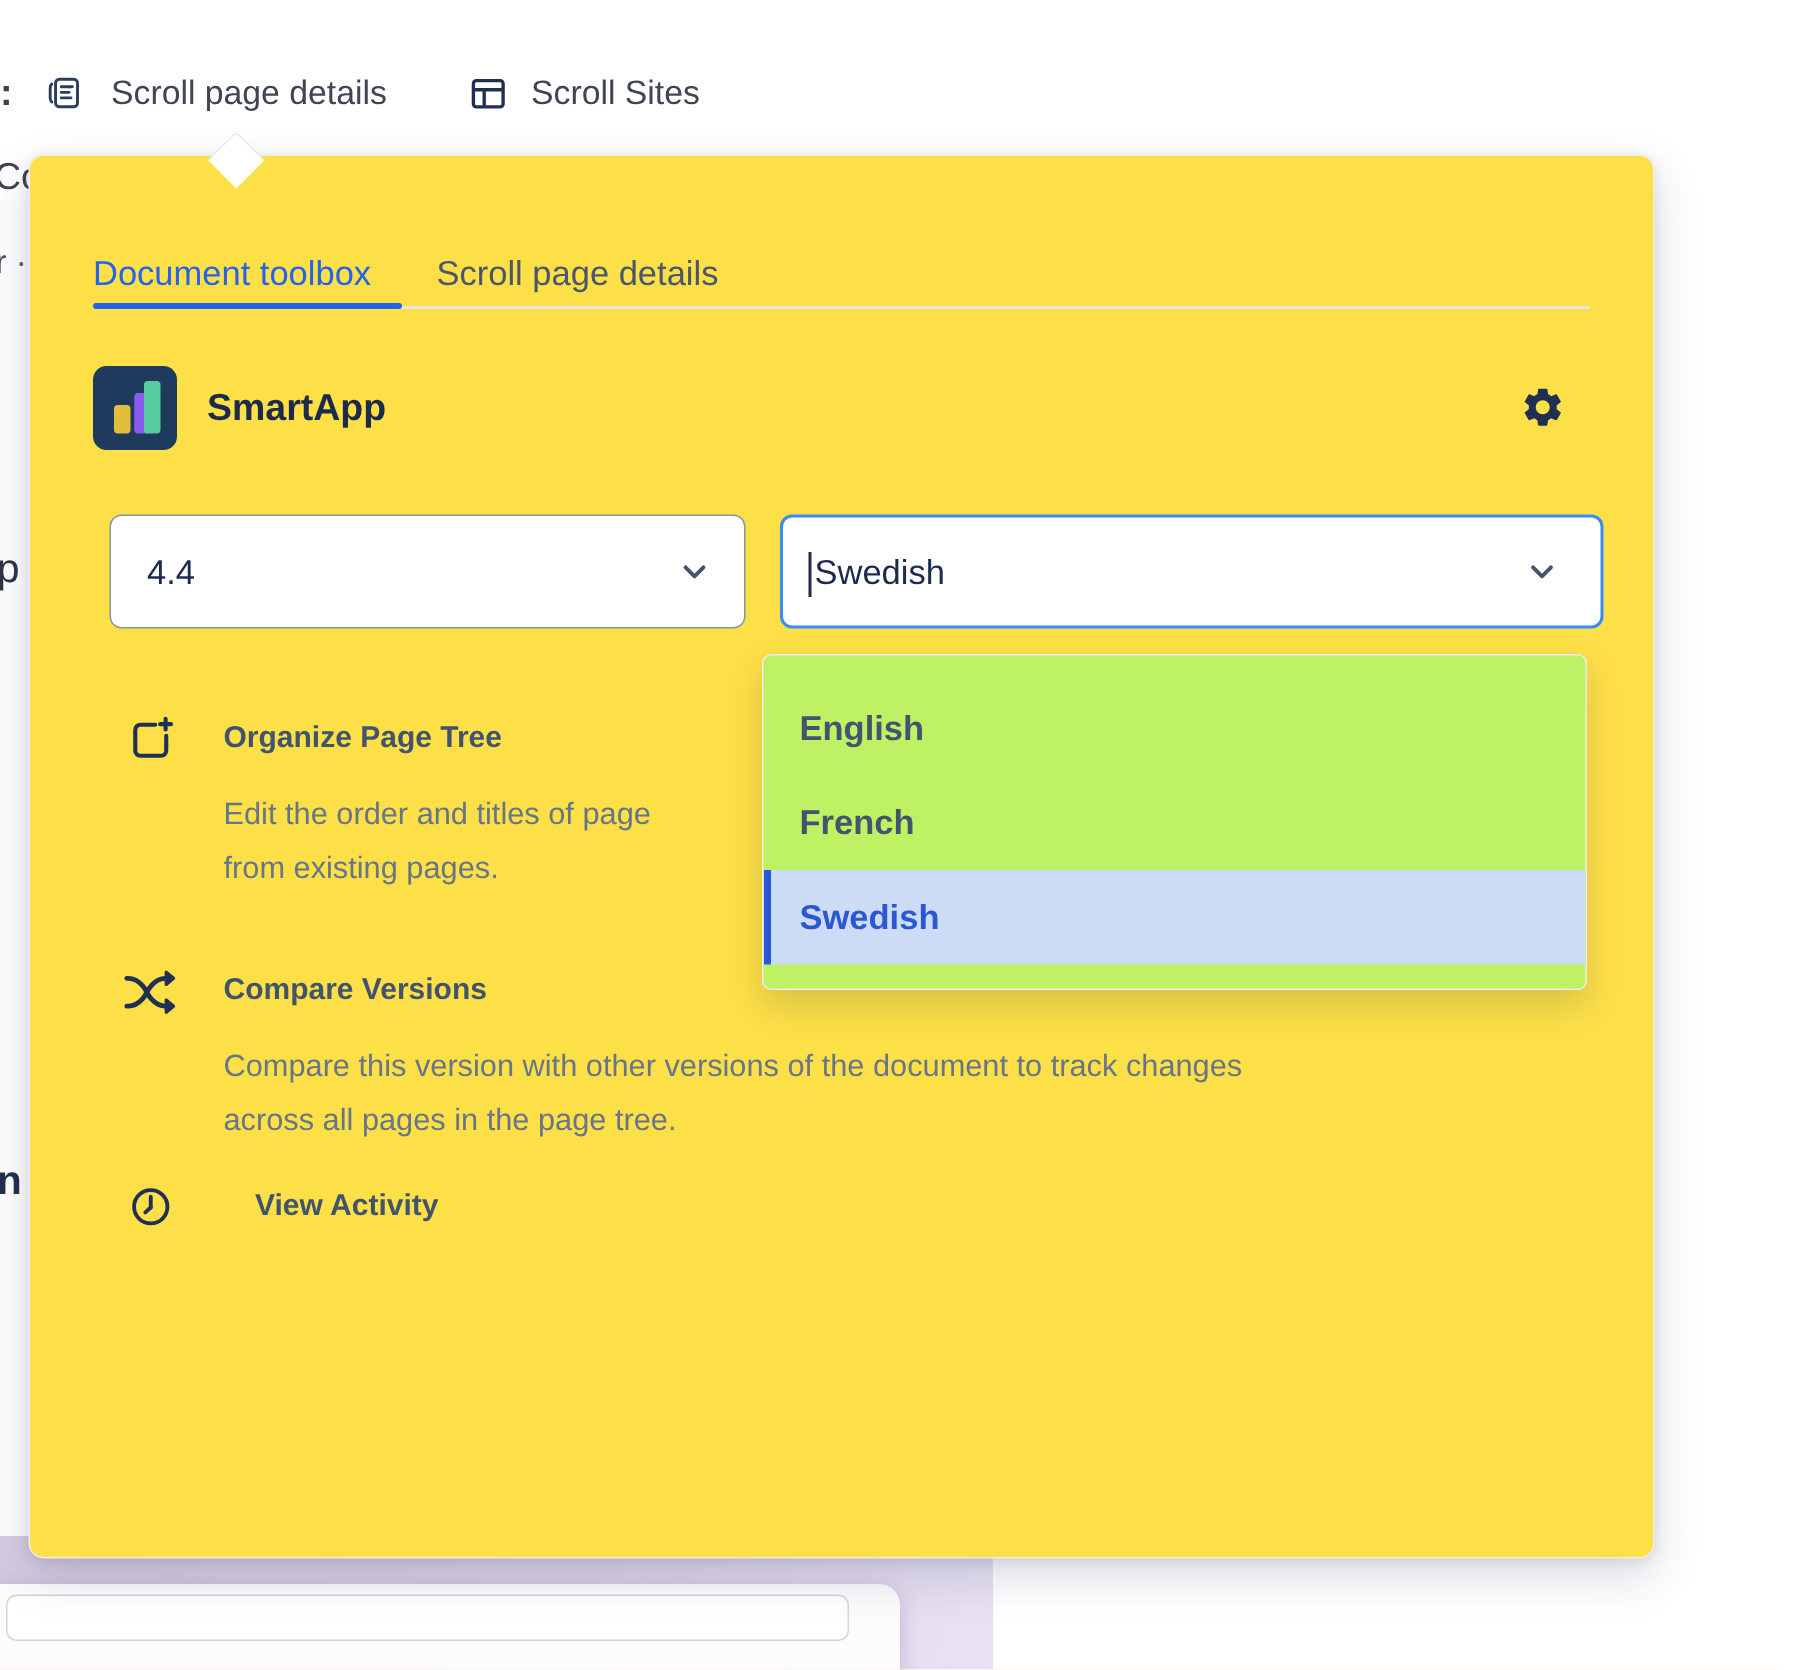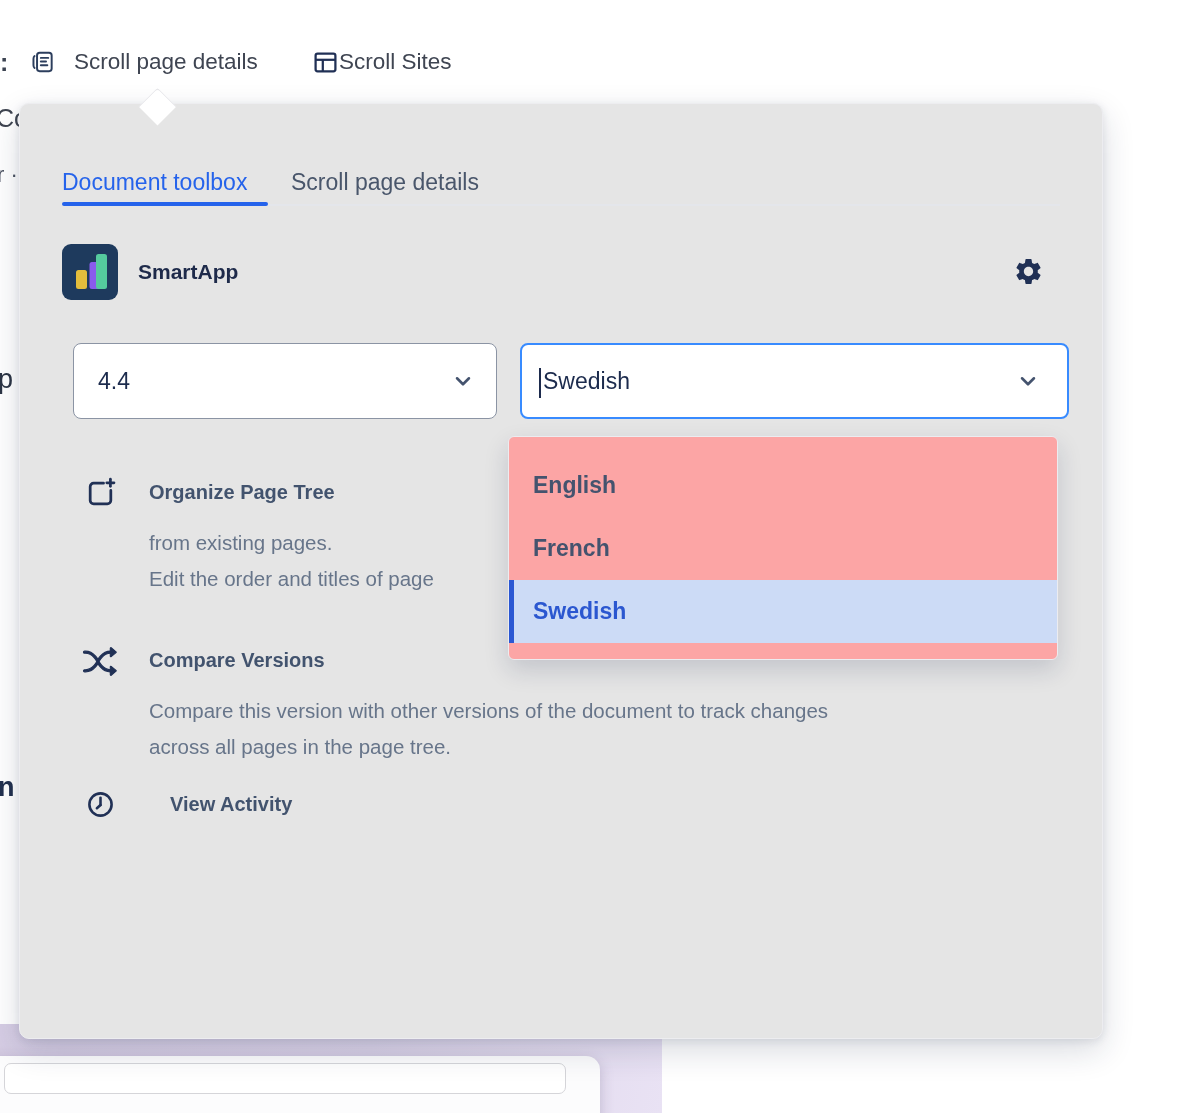--- a/index.html
+++ b/index.html
@@ -12,41 +12,41 @@
   .frag{position:absolute;z-index:0;color:#3e4450;white-space:nowrap;}
   .frag-co{left:-4px;top:104px;font-size:25px;}
   .frag-r{left:-3px;top:162px;font-size:22px;color:#4a5160;}
   .frag-p{left:-2px;top:364px;font-size:27px;color:#2c3545;}
   .frag-n{left:-2px;top:772px;font-size:27px;font-weight:600;color:#22314f;}
   .frag-colon{left:0px;top:48px;font-size:25px;font-weight:600;color:#3c4351;z-index:3;}
 
   
   .tb-item{position:absolute;top:48px;display:flex;align-items:center;z-index:3;cursor:pointer;}
   .tb-item-1{left:30px;gap:18px;}
-  .tb-item-2{left:312px;}
+  .tb-item-2{left:312px;gap:15px;}
   .tb-label{font-size:22.5px;color:#3f4552;line-height:28px;}
   .tb-item svg{display:block;}
 
   
   .caret{position:absolute;left:144px;top:93px;width:26px;height:26px;background:#fff;
     border-left:1px solid #e7e7ea;border-top:1px solid #e7e7ea;transform:rotate(45deg);
     border-top-left-radius:4px;z-index:6;}
 
   
-  .panel{position:absolute;left:19px;top:103px;width:1082px;height:934px;background:#e5e5e5;
+  .panel{position:absolute;left:19px;top:103px;width:1082px;height:934px;background:#fde047;
     border:1px solid #ededf0;border-radius:10px;z-index:5;
     box-shadow:0 12px 32px rgba(25,35,70,.16),0 2px 8px rgba(25,35,70,.10);}
   .tab{position:absolute;top:63px;font-size:23px;line-height:30px;cursor:pointer;white-space:nowrap;}
   .tab-active{left:42px;color:#2563eb;}
   .tab-inactive{left:271px;color:#49566b;}
   .tab-underline{position:absolute;left:42px;top:98px;width:206px;height:4px;background:#2563eb;border-radius:2px;z-index:2;}
   .tab-divider{position:absolute;left:42px;top:100px;width:998px;height:2px;background:#e4e6eb;}
 
   .logo{position:absolute;left:42px;top:140px;width:56px;height:56px;border-radius:9px;background:#1e3a5d;}
-  .app-name{position:absolute;left:118px;top:151px;font-size:21px;font-weight:700;color:#1e2a4a;line-height:34px;}
+  .app-name{position:absolute;left:118px;top:151px;font-size:25px;font-weight:700;color:#1e2a4a;line-height:34px;}
   .gear{position:absolute;left:993px;top:152px;width:31px;height:31px;cursor:pointer;}
 
   .select{position:absolute;top:239px;height:76px;border-radius:8px;background:#fff;box-sizing:border-box;
     display:flex;align-items:center;cursor:pointer;margin-left:11px;}
   .select-version{left:42px;width:424px;border:1.5px solid #8b94a4;padding-left:24px;}
   .select-language{left:489px;width:549px;border:2px solid #388bff;padding-left:21px;}
   .select-value{font-size:23px;color:#1c2b4d;}
   .select .chev{position:absolute;top:50%;margin-top:-13px;}
   .select-version .chev{right:20px;}
   .select-language .chev{right:26px;}
@@ -55,21 +55,21 @@
   .feature{position:absolute;left:58px;right:44px;display:flex;gap:27px;cursor:pointer;}
   .feature-1{top:372px;}
   .feature-2{top:540px;}
   .feature-3{top:684px;gap:48px;}
   .f-icon{width:44px;flex:0 0 44px;display:flex;justify-content:center;padding-top:1px;}
   .f-title{font-size:20px;font-weight:600;color:#42536e;line-height:33px;}
   .f-desc{margin-top:16px;font-size:20.5px;line-height:35.5px;color:#67758a;}
   .panel-footer{position:absolute;left:0;right:0;top:859px;text-align:center;font-size:20.5px;color:#65748b;cursor:pointer;}
 
   
-  .dropdown{position:absolute;left:508px;top:436px;width:550px;background:#fca5a5;border:1px solid #ececf0;
+  .dropdown{position:absolute;left:508px;top:436px;width:550px;background:#bef264;border:1px solid #ececf0;
     border-radius:6px;padding:17px 0 16px 0;box-sizing:border-box;z-index:8;
     box-shadow:0 10px 24px rgba(20,30,70,.16);}
   .option{height:63px;display:flex;align-items:center;padding-left:24px;font-size:23px;font-weight:700;
     color:#44536e;cursor:pointer;}
   .option-selected{background:#ccdbf6;box-shadow:inset 5px 0 0 #2a57d3;color:#2b57d0;}
 
   
   .lavender{position:absolute;left:0;top:1024px;width:662px;height:89px;z-index:1;
     background:linear-gradient(105deg,#d6cde4 0%,#dcd4e9 55%,#e9e2f4 100%);}
   .bottom-card{position:absolute;left:-16px;top:1056px;width:616px;height:70px;background:#fcfcfd;
@@ -162,22 +162,22 @@
       <div class="f-icon">
         <svg width="33" height="33" viewBox="0 0 24 24" fill="none" stroke="#203055" stroke-width="2" stroke-linecap="round">
           <path d="M14.2 4.5 H7 A2.5 2.5 0 0 0 4.5 7 V17 A2.5 2.5 0 0 0 7 19.5 H17 A2.5 2.5 0 0 0 19.5 17 V9.8"></path>
           <line x1="16.6" y1="4.2" x2="21.8" y2="4.2"></line>
           <line x1="19.2" y1="1.6" x2="19.2" y2="6.8"></line>
         </svg>
       </div>
       <div class="f-body">
         <div class="f-title">Organize Page Tree</div>
         <div class="f-desc">
+          <div>Edit the order and titles of page</div>
           <div>from existing pages.</div>
-          <div>Edit the order and titles of page</div>
         </div>
       </div>
     </div>
 
     <div class="feature feature-2">
       <div class="f-icon">
         <svg width="38" height="33" viewBox="0 0 16 16" fill="#203055" stroke="#203055" stroke-width="0.55">
           <path d="M0 3.5A.5.5 0 0 1 .5 3H1c2.202 0 3.827 1.24 4.874 2.418.49.552.865 1.102 1.126 1.532.26-.43.636-.98 1.126-1.532C9.173 4.24 10.798 3 13 3v1c-1.798 0-3.173 1.01-4.126 2.082A9.6 9.6 0 0 0 7.556 8a9.6 9.6 0 0 0 1.317 1.918C9.828 10.99 11.204 12 13 12v1c-2.202 0-3.827-1.24-4.874-2.418A10.6 10.6 0 0 1 7 9.05c-.26.43-.636.98-1.126 1.532C4.827 11.76 3.202 13 1 13H.5a.5.5 0 0 1 0-1H1c1.798 0 3.173-1.01 4.126-2.082A9.6 9.6 0 0 0 6.444 8a9.6 9.6 0 0 0-1.317-1.918C4.172 5.01 2.796 4 1 4H.5a.5.5 0 0 1-.5-.5"></path>
           <path d="M13 5.466V1.534a.25.25 0 0 1 .41-.192l2.36 1.966c.12.1.12.284 0 .384l-2.36 1.966a.25.25 0 0 1-.41-.192m0 9v-3.932a.25.25 0 0 1 .41-.192l2.36 1.966c.12.1.12.284 0 .384l-2.36 1.966a.25.25 0 0 1-.41-.192"></path>
         </svg>

